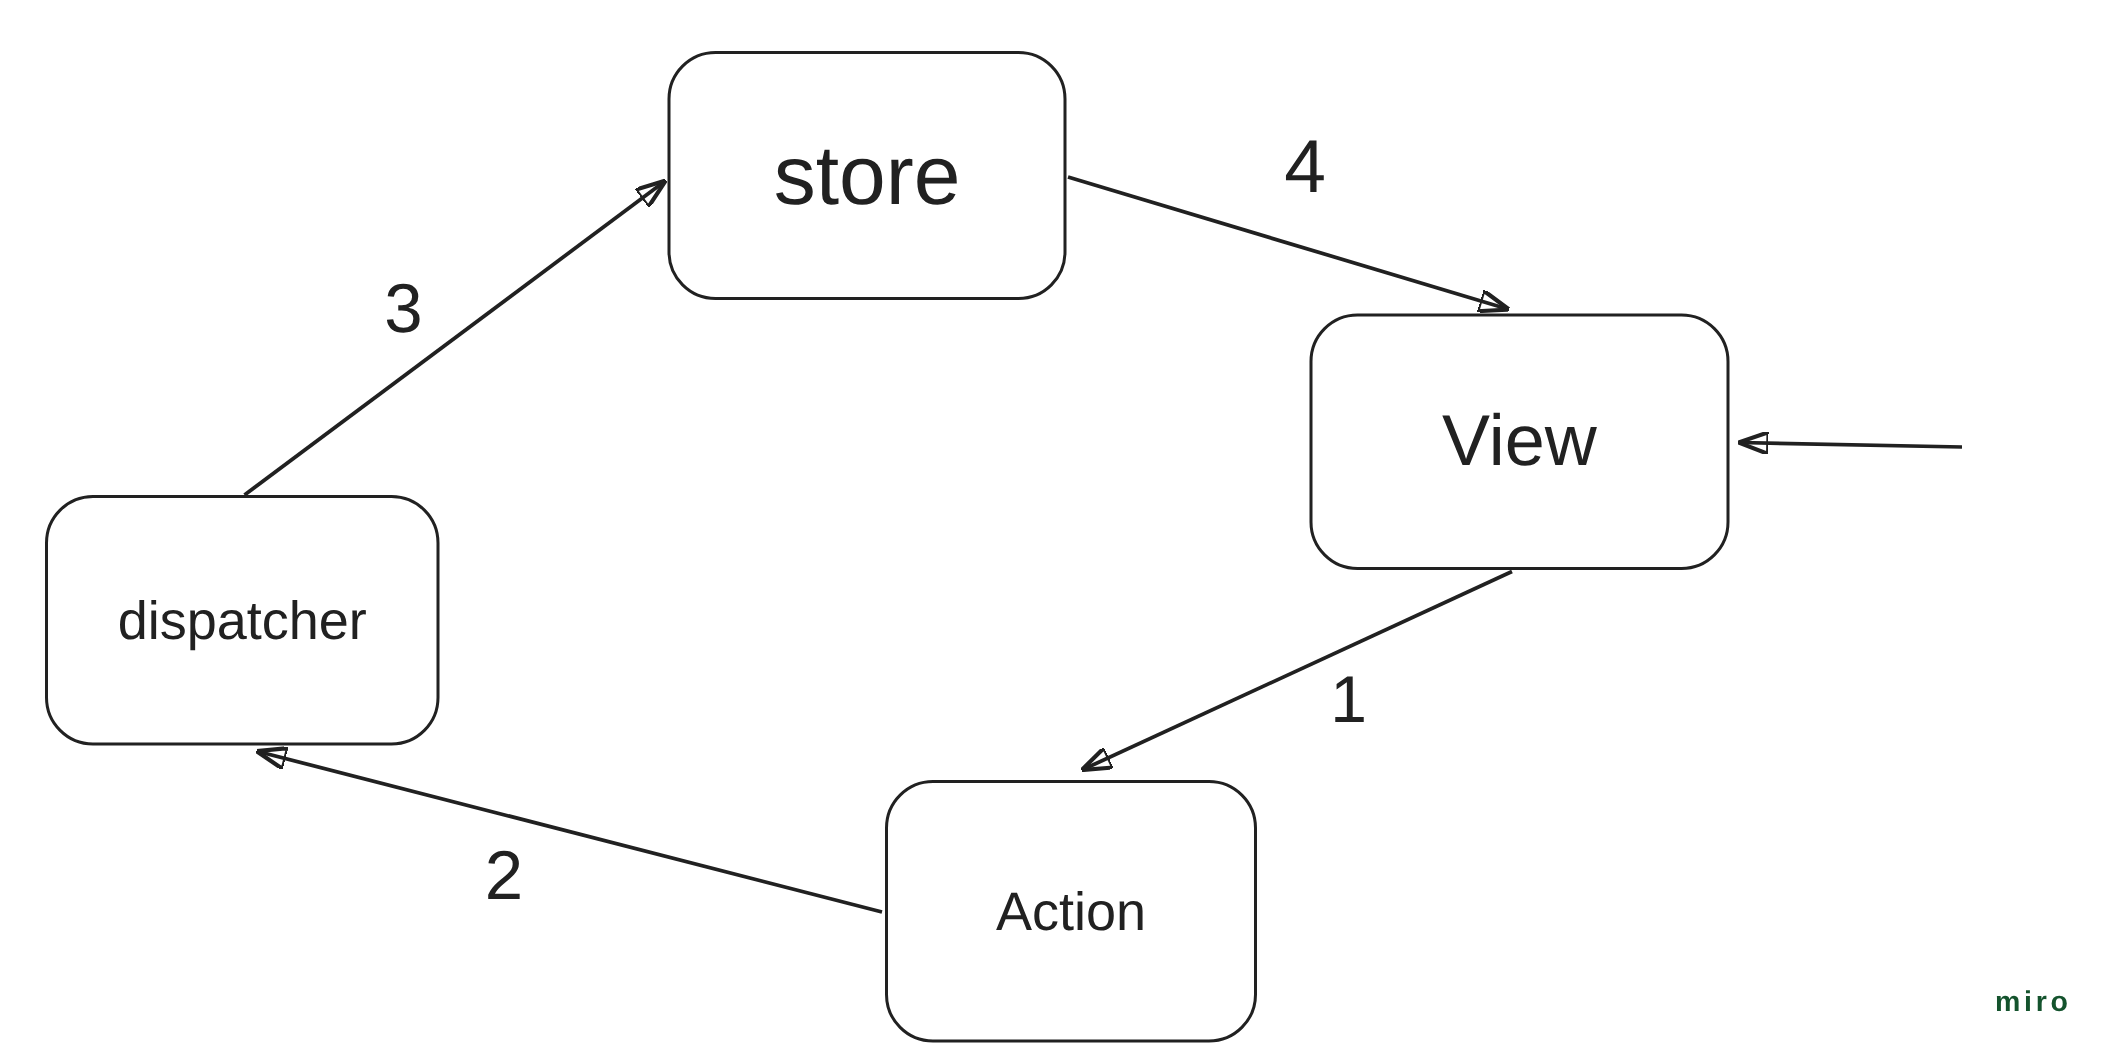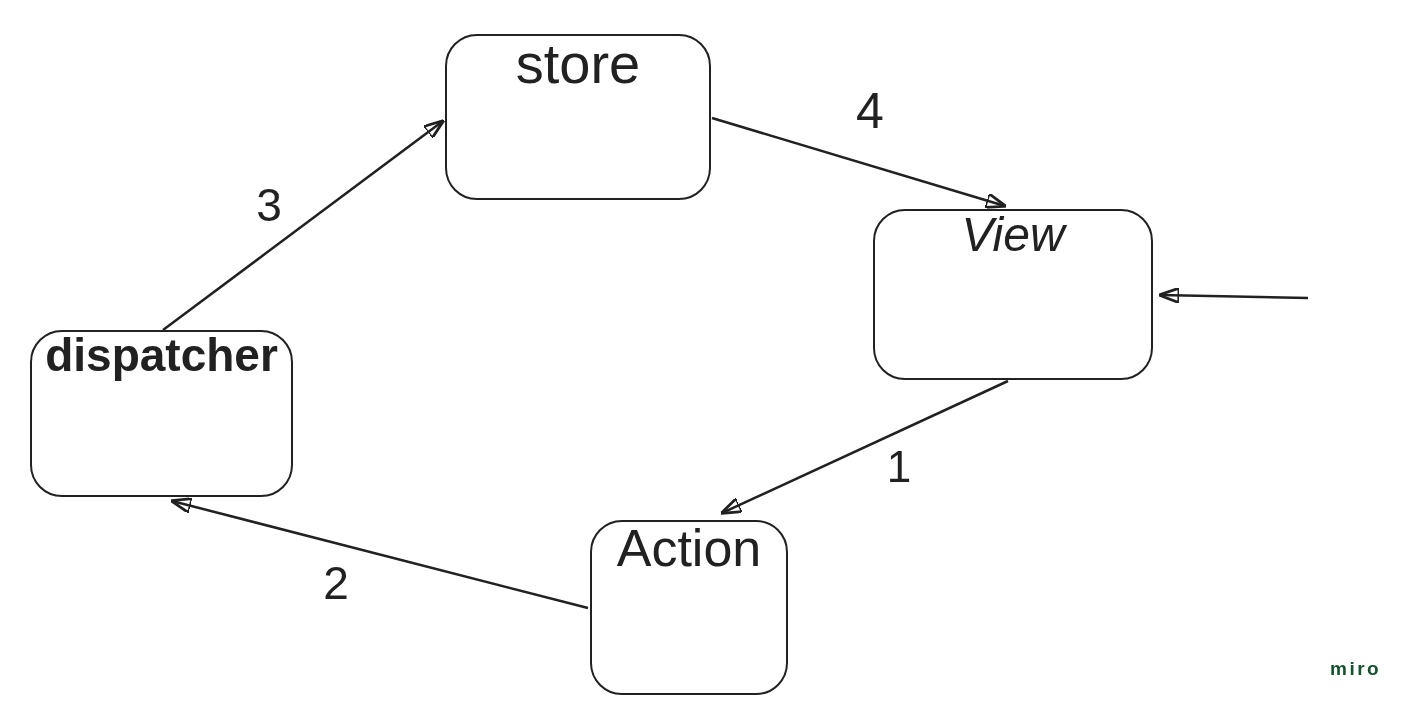--- a/index.html
+++ b/index.html
@@ -27,31 +27,32 @@
     stroke: #212121;
     stroke-width: 2.5;
     fill: none;
   }
   .node {
     position: absolute;
     border: 2.5px solid #212121;
     border-radius: 32px;
     background: #ffffff;
     display: flex;
+    align-items: center;
     justify-content: center;
     box-sizing: border-box;
   }
   .node span {
     white-space: nowrap;
     line-height: 1;
   }
   .node-store   { left: 445px; top: 34px;  width: 266px; height: 166px; font-size: 56px; }
-  .node-view    { left: 873px; top: 209px; width: 280px; height: 171px; font-size: 48px; font-style: italic; }
-  .node-action  { left: 590px; top: 520px; width: 198px; height: 175px; font-size: 52px; }
-  .node-dispatcher { left: 30px; top: 330px; width: 263px; height: 167px; font-size: 46px; font-weight: bold; }
+  .node-view    { left: 873px; top: 209px; width: 280px; height: 171px; font-size: 48px; }
+  .node-action  { left: 590px; top: 520px; width: 248px; height: 175px; font-size: 36px; }
+  .node-dispatcher { left: 30px; top: 330px; width: 263px; height: 167px; font-size: 36px; }
 
   .edge-label {
     position: absolute;
     transform: translate(-50%, -50%);
     font-size: 46px;
     line-height: 1;
     white-space: nowrap;
   }
   .edge-label-1 { left: 899px; top: 467px; font-size: 44px; }
   .edge-label-2 { left: 336px; top: 583px; font-size: 46px; }

